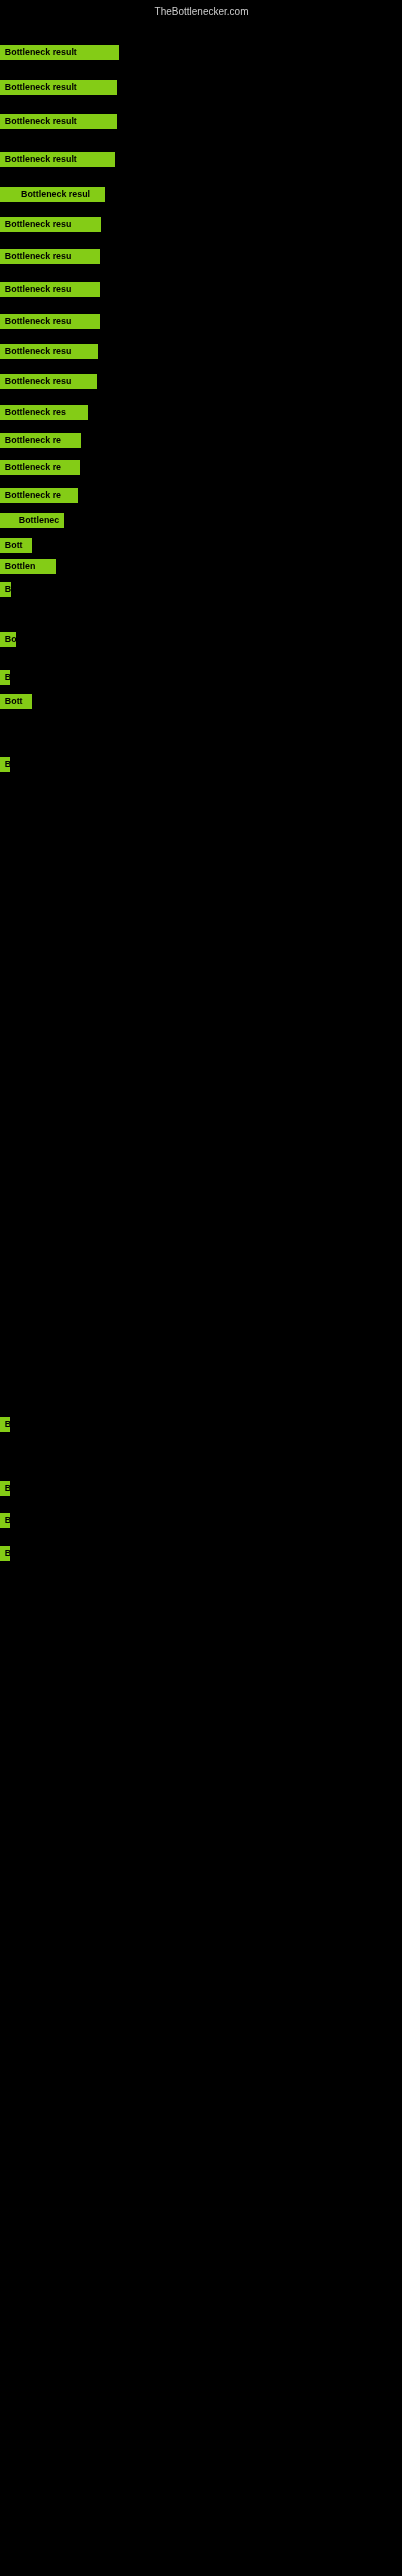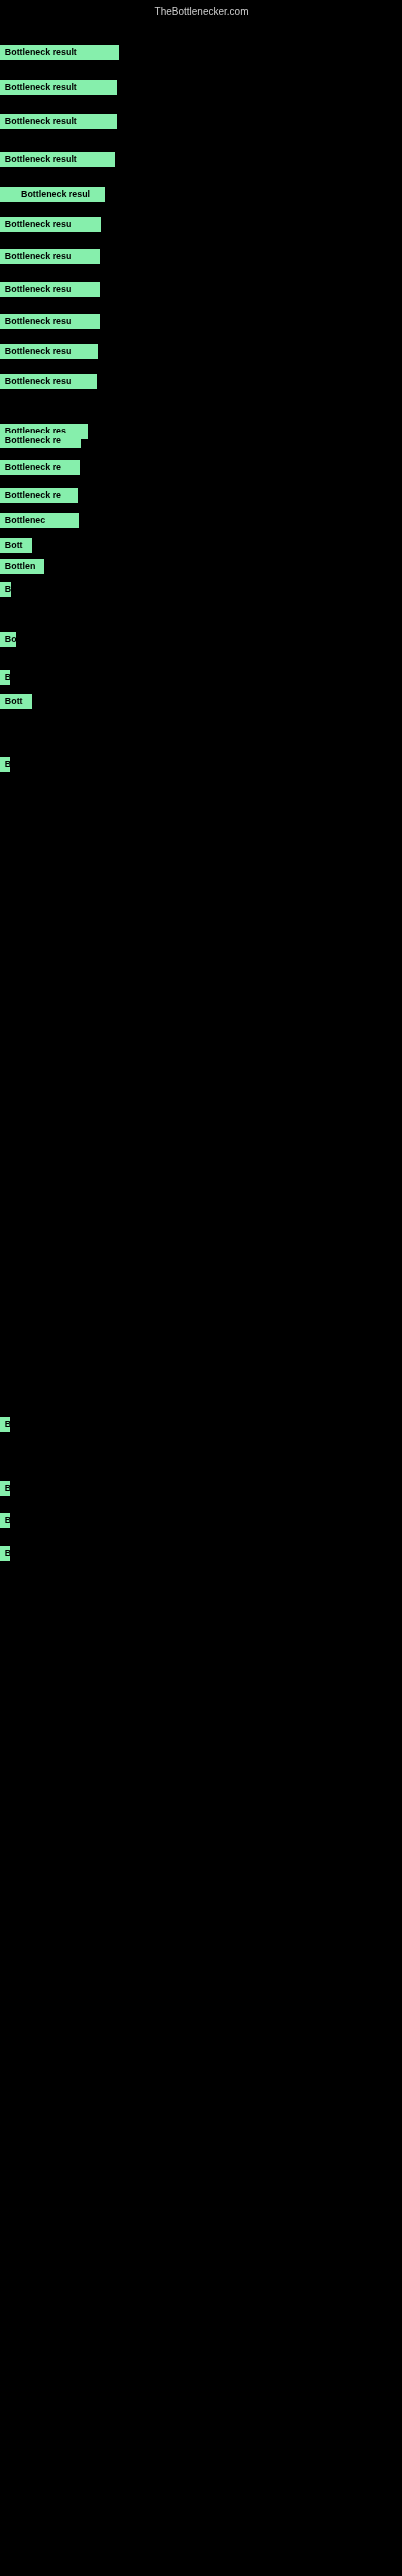--- a/index.html
+++ b/index.html
@@ -21,21 +21,21 @@
       color: #cccccc;
       font-size: 10px;
       padding: 6.4px 0;
       position: absolute;
       top: 0;
       left: 0;
       right: 0;
     }
 
     .bottleneck-badge {
-      background-color: #86efac;
+      background-color: #84cc16;
       color: #000000;
       font-size: 8.9px;
       font-weight: bold;
       padding: 2.4px 4.8px;
       display: inline-block;
       position: absolute;
       left: 0;
       white-space: nowrap;
       overflow: hidden;
     }
@@ -50,27 +50,27 @@
     <div class="bottleneck-badge" style="top: 64px; width: 117px;">Bottleneck result</div>
     <div class="bottleneck-badge" style="top: 98px; width: 117px;">Bottleneck result</div>
     <div class="bottleneck-badge" style="top: 136px; width: 115px;">Bottleneck result</div>
     <div class="bottleneck-badge" style="top: 171px; width: 105px; padding-left: 21px;">Bottleneck resul</div>
     <div class="bottleneck-badge" style="top: 201px; width: 101px;">Bottleneck resu</div>
     <div class="bottleneck-badge" style="top: 233px; width: 100px;">Bottleneck resu</div>
     <div class="bottleneck-badge" style="top: 266px; width: 100px;">Bottleneck resu</div>
     <div class="bottleneck-badge" style="top: 298px; width: 100px;">Bottleneck resu</div>
     <div class="bottleneck-badge" style="top: 328px; width: 98px;">Bottleneck resu</div>
     <div class="bottleneck-badge" style="top: 358px; width: 97px;">Bottleneck resu</div>
-    <div class="bottleneck-badge" style="top: 389px; width: 88px; margin-top: 19px;">Bottleneck res</div>
+    <div class="bottleneck-badge" style="top: 389px; width: 88px;">Bottleneck res</div>
     <div class="bottleneck-badge" style="top: 417px; width: 81px;">Bottleneck re</div>
     <div class="bottleneck-badge" style="top: 444px; width: 80px;">Bottleneck re</div>
     <div class="bottleneck-badge" style="top: 472px; width: 78px;">Bottleneck re</div>
-    <div class="bottleneck-badge" style="top: 497px; width: 79px;">Bottlenec</div>
+    <div class="bottleneck-badge" style="top: 497px; width: 64px; text-align: right;">Bottlenec</div>
     <div class="bottleneck-badge" style="top: 522px; width: 32px;">Bott</div>
-    <div class="bottleneck-badge" style="top: 543px; width: 44px;">Bottlen</div>
+    <div class="bottleneck-badge" style="top: 543px; width: 56px;">Bottlen</div>
     <div class="bottleneck-badge" style="top: 566px; width: 11.3px;">B</div>
     <div class="bottleneck-badge" style="top: 616px; width: 16px;">Bo</div>
     <div class="bottleneck-badge" style="top: 654px; width: 9.7px;">B</div>
     <div class="bottleneck-badge" style="top: 678px; width: 32px;">Bott</div>
     <div class="bottleneck-badge" style="top: 741px; width: 9.7px;">B</div>
     <div class="bottleneck-badge" style="top: 1401px; width: 9.7px;">B</div>
     <div class="bottleneck-badge" style="top: 1465px; width: 9.7px;">B</div>
     <div class="bottleneck-badge" style="top: 1497px; width: 9.7px;">B</div>
     <div class="bottleneck-badge" style="top: 1530px; width: 9.7px;">B</div>
   </div>

